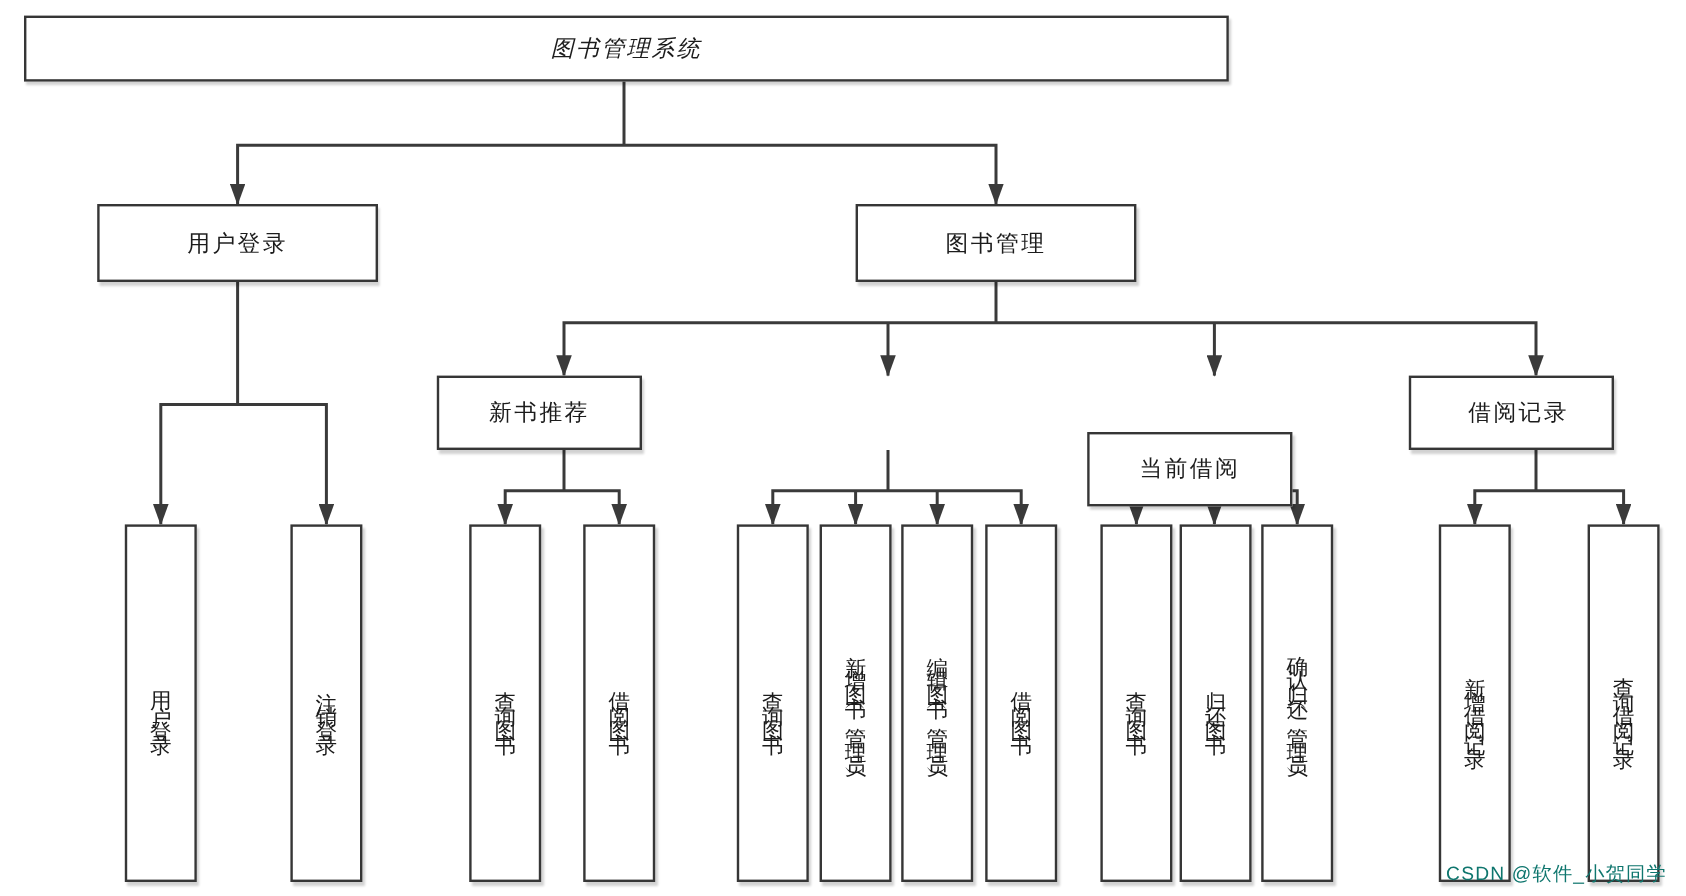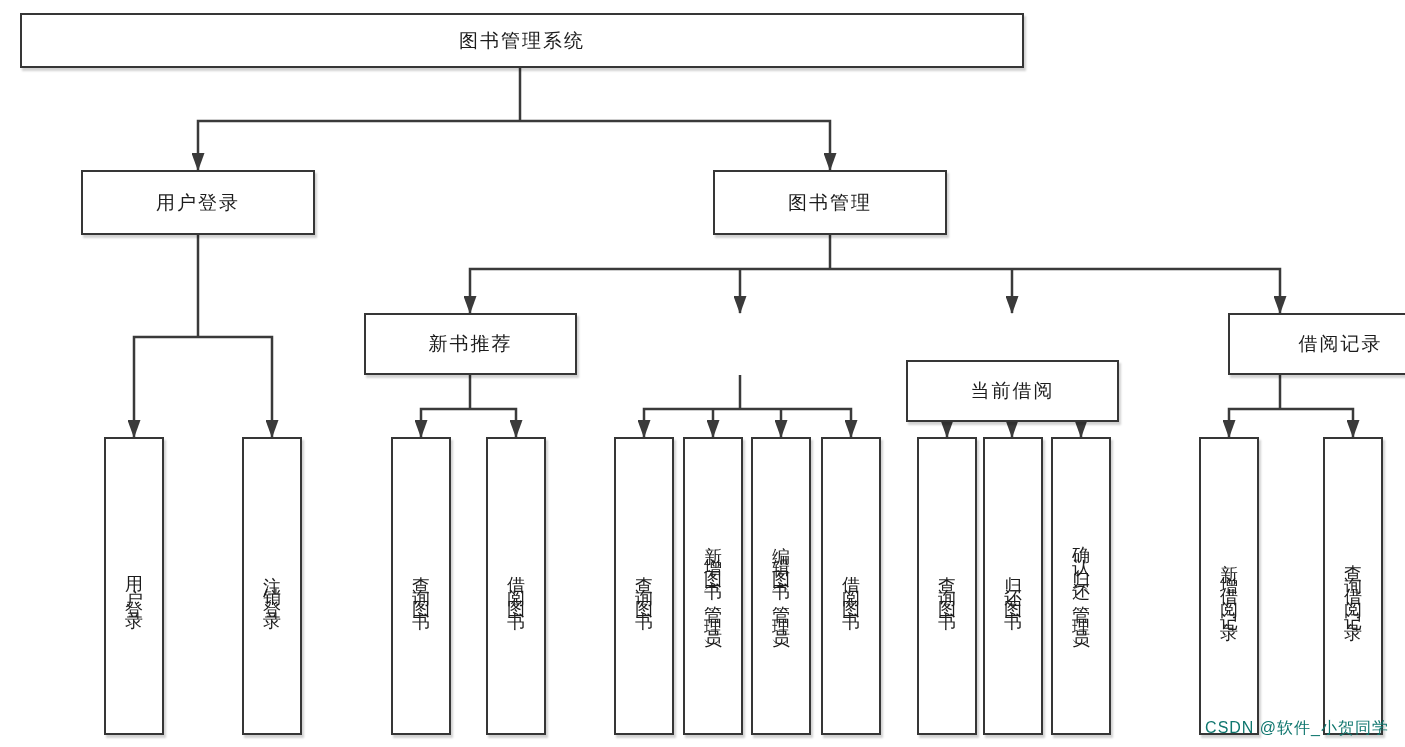--- a/index.html
+++ b/index.html
@@ -31,28 +31,28 @@
   .h-node { font-size: 19px; letter-spacing: 2px; white-space: nowrap; }
   .v-node .v-label {
     writing-mode: vertical-rl;
     text-orientation: mixed;
     font-size: 18px;
     letter-spacing: 12px;
     line-height: 1;
     white-space: nowrap;
   }
   
-  .n-root { left: 20px;  top: 13px;  width: 1004px; height: 55px; }
+  .n-root { left: 20px;  top: 13px;  width: 1004px; height: 55px; font-style: italic; }
   .n-l2a  { left: 81px;  top: 170px; width: 234px;  height: 65px; }
   .n-l2b  { left: 713px; top: 170px; width: 234px;  height: 65px; }
-  .n-l3   { top: 313px;  width: 213px; height: 62px; }
+  .n-l3   { top: 313px;  width: 171px; height: 62px; }
   .n-l3a  { left: 364px; }
   .n-l3b  { left: 634px; }
   .n-l3c  { left: 906px; margin-top: 47px; }
-  .n-l3d  { left: 1228px; padding-left: 12px; }
+  .n-l3d  { left: 1174px; padding-left: 12px; }
   .n-col  { top: 437px; width: 60px; height: 298px; }
   .c1  { left: 104px; }
   .c2  { left: 242px; }
   .c3  { left: 391px; }
   .c4  { left: 486px; }
   .c5  { left: 614px; }
   .c6  { left: 683px; }
   .c7  { left: 751px; }
   .c8  { left: 821px; }
   .c9  { left: 917px; }

